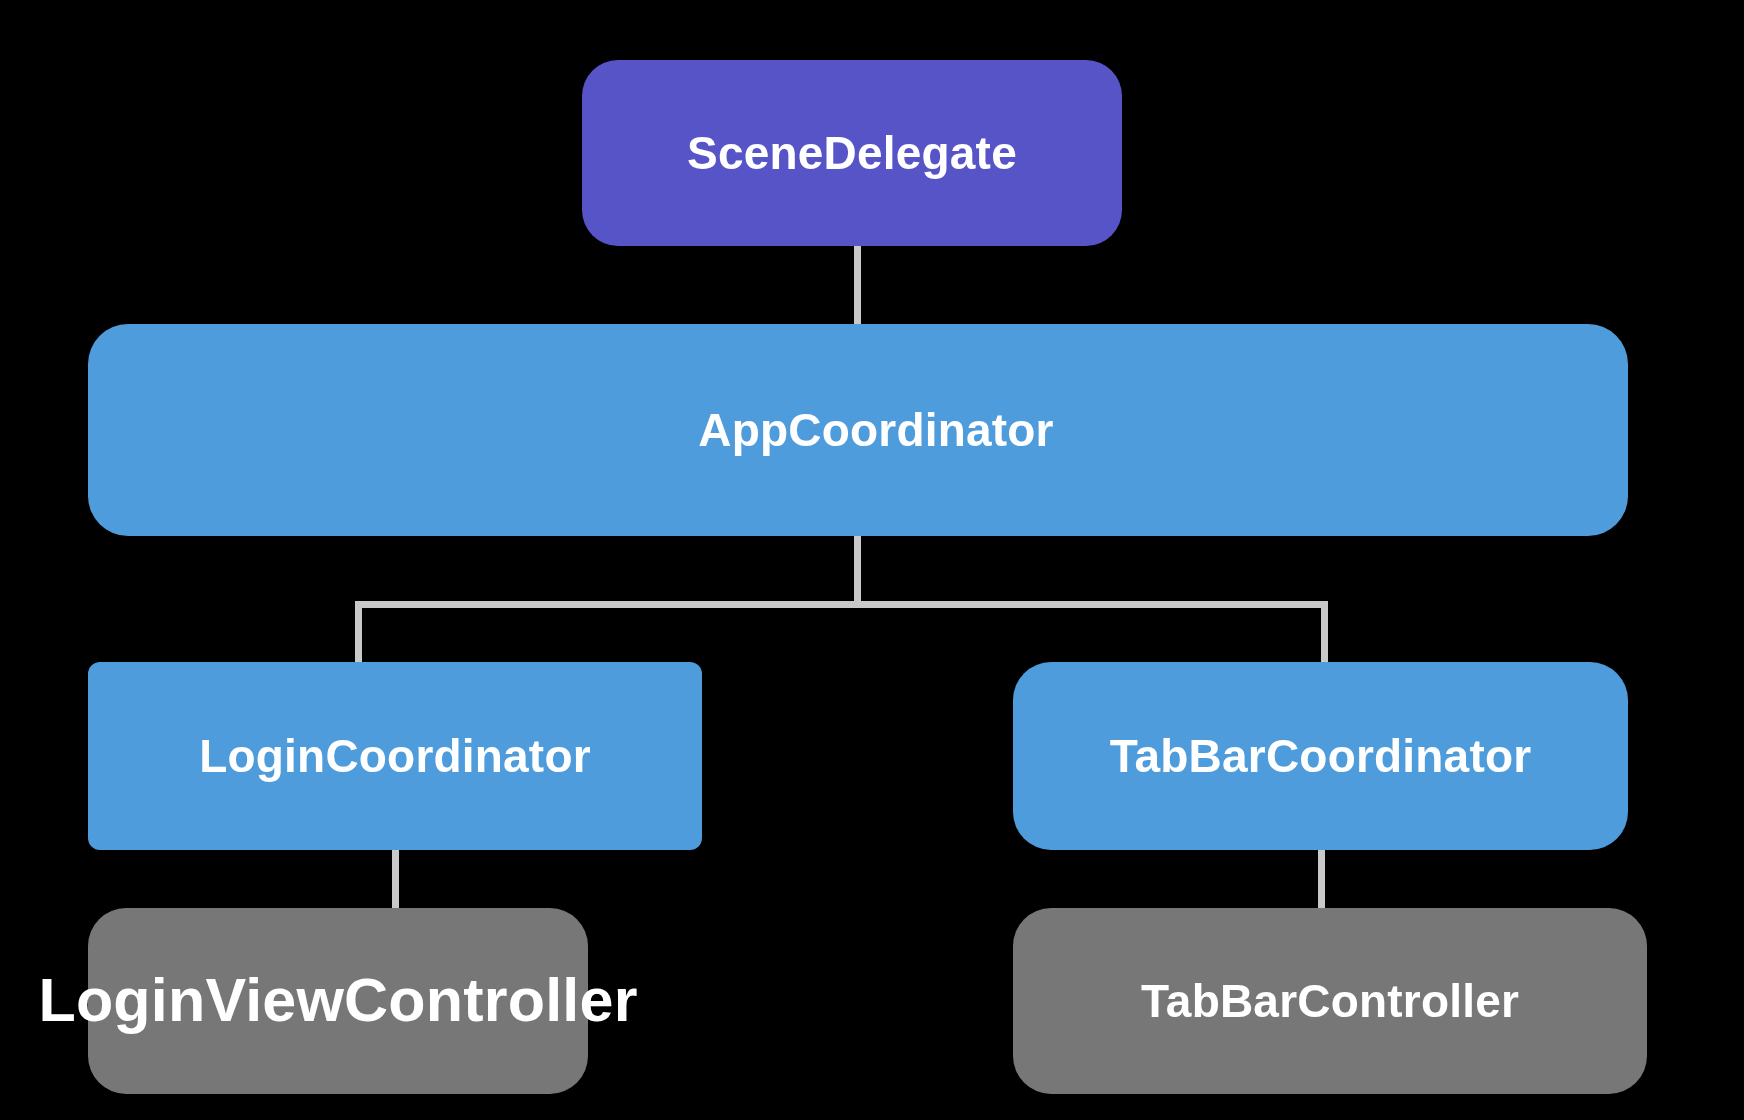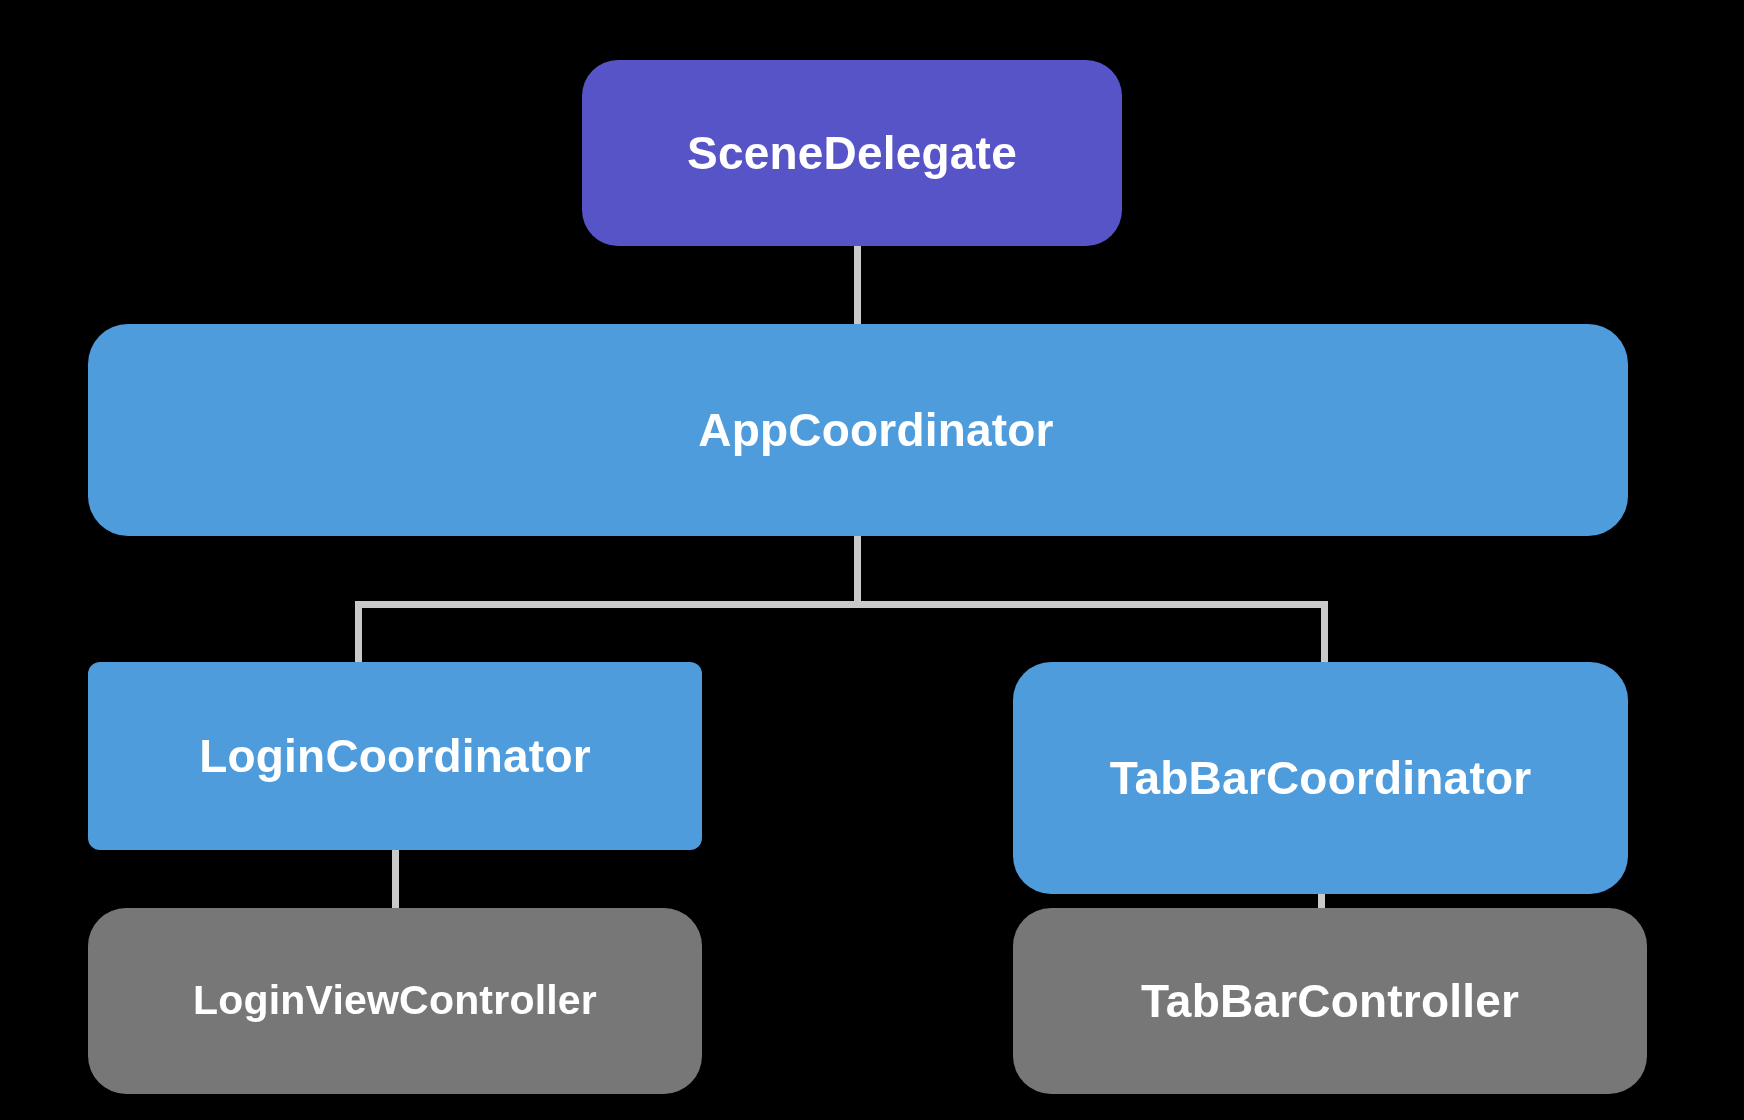--- a/index.html
+++ b/index.html
@@ -46,27 +46,27 @@
     font-size: 46px;
     border-radius: 40px;
     padding-left: 36px;
   }
   #node-login-coordinator {
     left: 88px;   top: 634px;  width: 614px;  height: 188px;
     font-size: 46px;
     border-radius: 12px;
   }
   #node-tabbar-coordinator {
-    left: 1013px; top: 634px;  width: 615px;  height: 232px;
+    left: 1013px; top: 634px;  width: 615px;  height: 188px;
     font-size: 46px;
     border-radius: 38px;
   }
   #node-login-view-controller {
-    left: 88px;   top: 880px;  width: 614px;  height: 186px;
-    font-size: 41px;
+    left: 88px;   top: 880px;  width: 500px;  height: 186px;
+    font-size: 61px;
     border-radius: 38px;
   }
   #node-tabbar-controller {
     left: 1013px; top: 880px;  width: 634px;  height: 186px;
     font-size: 46px;
     border-radius: 38px;
   }
 
   
   .edge {

